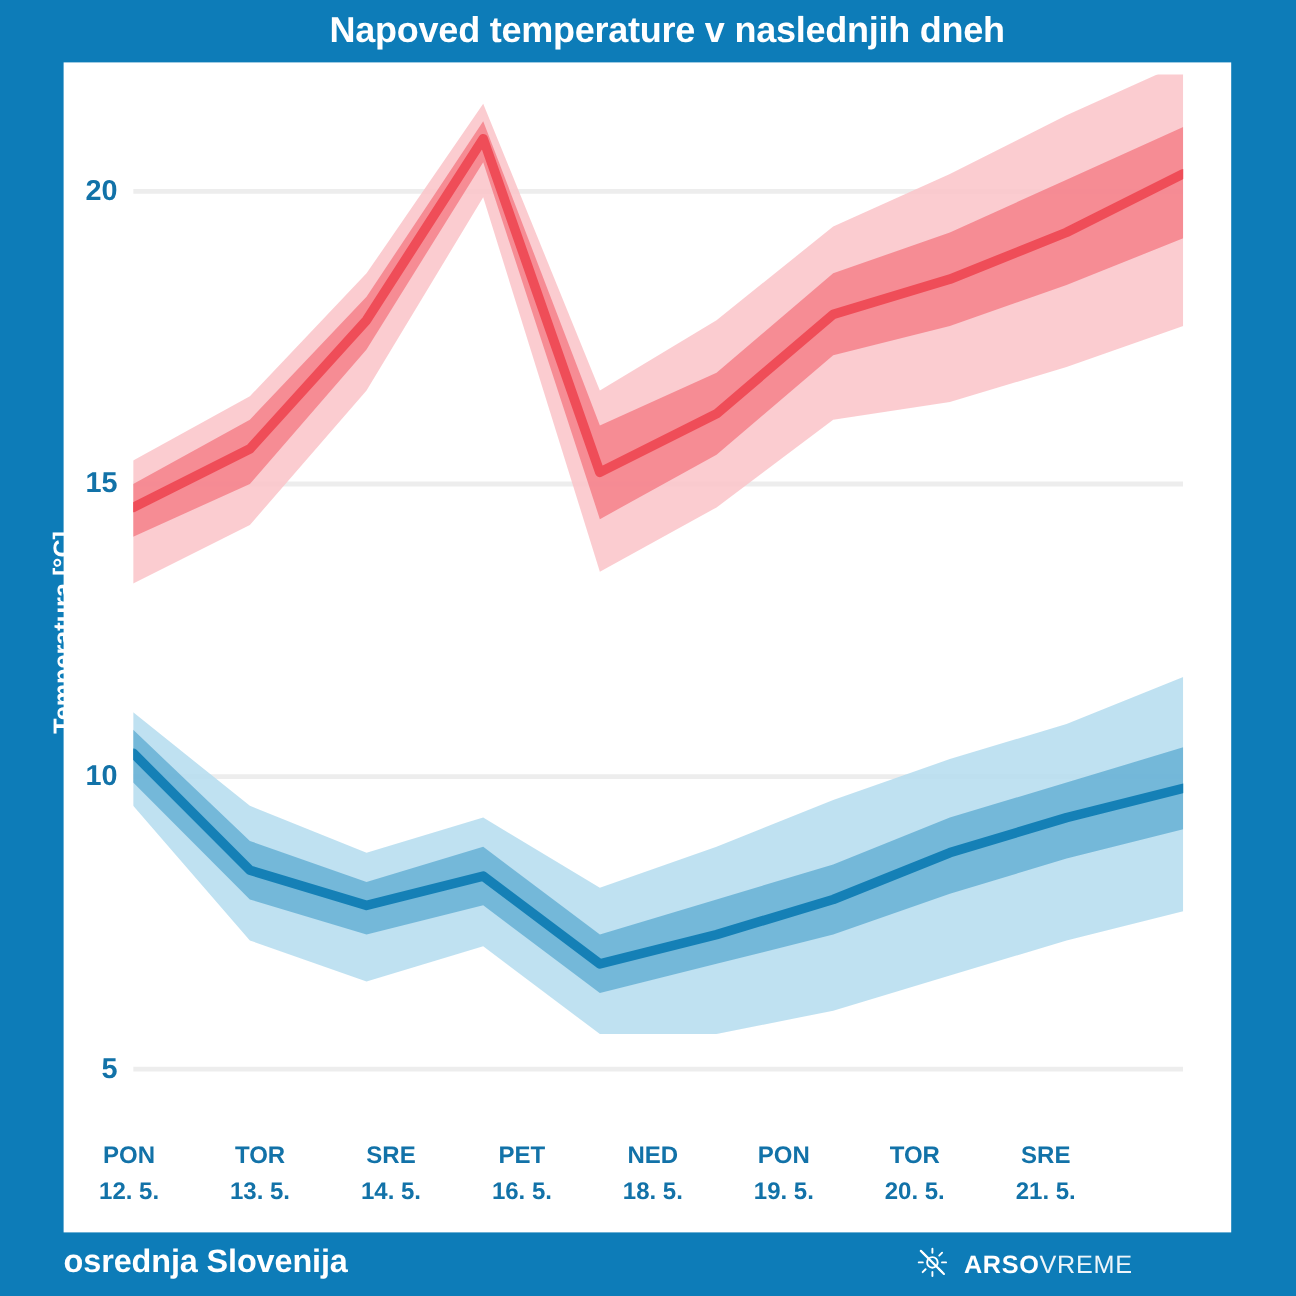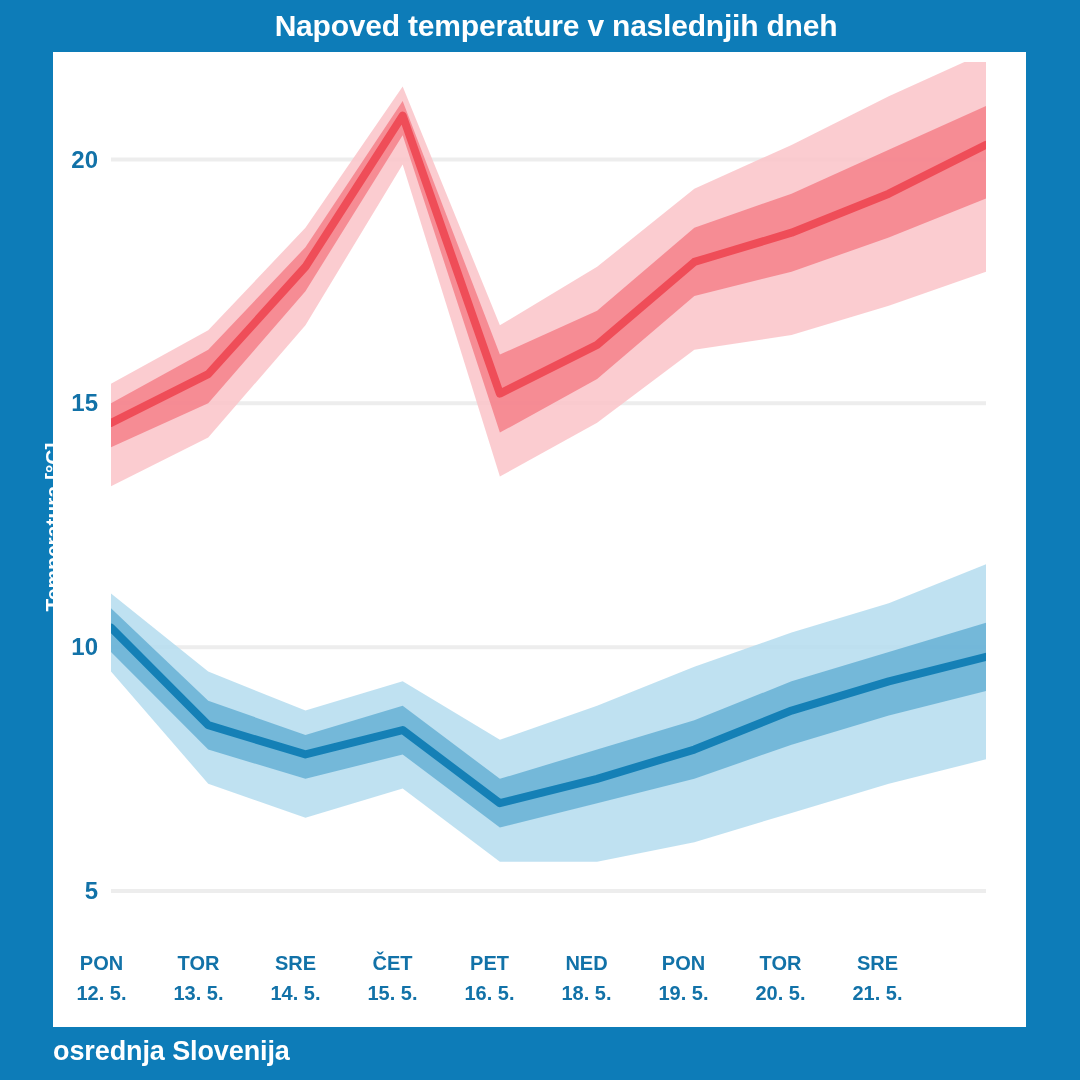--- a/index.html
+++ b/index.html
@@ -168,24 +168,20 @@
       </div>
       <div class="xtick">
         <span class="dow">TOR</span>
         <span class="date">13. 5.</span>
       </div>
       <div class="xtick">
         <span class="dow">SRE</span>
         <span class="date">14. 5.</span>
       </div>
       <div class="xtick">
-        <span class="dow">ČET</span>
-        <span class="date">15. 5.</span>
-      </div>
-      <div class="xtick">
         <span class="dow">PET</span>
         <span class="date">16. 5.</span>
       </div>
       <div class="xtick">
         <span class="dow">NED</span>
         <span class="date">18. 5.</span>
       </div>
       <div class="xtick">
         <span class="dow">PON</span>
         <span class="date">19. 5.</span>
@@ -195,15 +191,32 @@
         <span class="date">20. 5.</span>
       </div>
       <div class="xtick">
         <span class="dow">SRE</span>
         <span class="date">21. 5.</span>
       </div>
     </div>
 
   <div class="footer">
     <div class="region">osrednja Slovenija</div>
+    <div class="brand">
+      <span>
+        <svg width="26" height="26" viewBox="0 0 26 26" fill="none" stroke="#ffffff" stroke-width="1.6" stroke-linecap="round">
+          <circle cx="13" cy="13" r="4.4"></circle>
+          <line x1="13" y1="1.6" x2="13" y2="5"></line>
+          <line x1="13" y1="21" x2="13" y2="24.4"></line>
+          <line x1="1.6" y1="13" x2="5" y2="13"></line>
+          <line x1="21" y1="13" x2="24.4" y2="13"></line>
+          <line x1="4.9" y1="4.9" x2="7.3" y2="7.3"></line>
+          <line x1="18.7" y1="18.7" x2="21.1" y2="21.1"></line>
+          <line x1="4.9" y1="21.1" x2="7.3" y2="18.7"></line>
+          <line x1="18.7" y1="7.3" x2="21.1" y2="4.9"></line>
+          <line x1="3.4" y1="3.4" x2="22.6" y2="22.6" stroke-width="1.8"></line>
+        </svg>
+      </span>
+      <span class="brand-text"><b>ARSO</b><span>VREME</span></span>
+    </div>
   </div>
 
 </div>
 
 </body></html>

